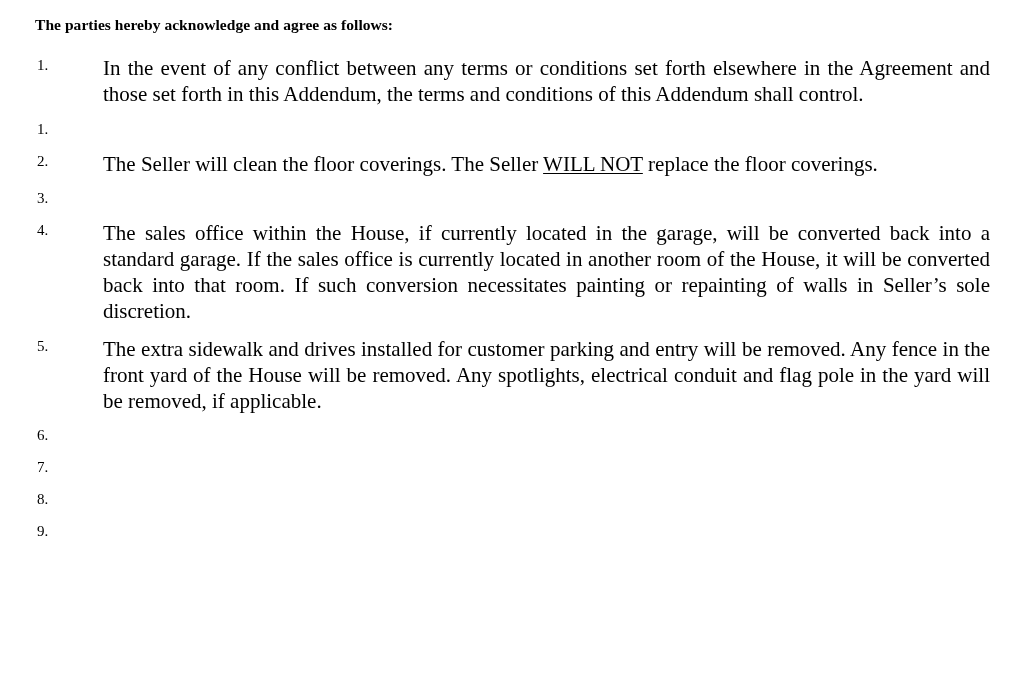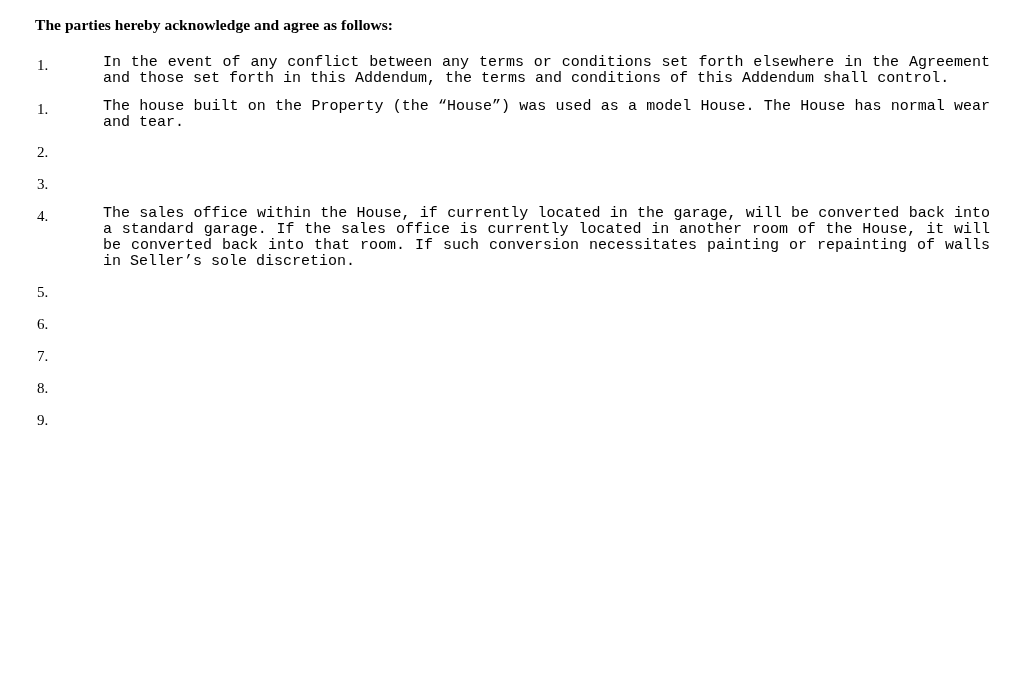--- a/index.html
+++ b/index.html
@@ -46,26 +46,25 @@
     left: 37px;
     top: 0;
     width: 56px;
     font-size: 15px;
     line-height: 20.5px;
     text-align: left;
   }
   .clause-body {
     margin-left: 103px;
     margin-right: 34px;
-    font-size: 15px;
-    line-height: 16px;
+    font-size: 21px;
+    line-height: 26px;
     text-align: justify;
     text-justify: inter-word;
     hyphens: none;
-    font-family: Liberation Mono, monospace;
   }
   .clause-body u {
     text-decoration: underline;
     text-underline-offset: 1.5px;
     text-decoration-thickness: 1px;
   }
 </style>
 </head>
 <body>
 
@@ -73,34 +72,35 @@
 
   <div class="doc-heading">The parties hereby acknowledge and agree as follows:</div>
 
   <div class="clause-list">
       <div class="clause">
         <div class="clause-number">1.</div>
         <div class="clause-body">In the event of any conflict between any terms or conditions set forth elsewhere in the Agreement and those set forth in this Addendum, the terms and conditions of this Addendum shall control.</div>
       </div>
       <div class="clause">
         <div class="clause-number">1.</div>
-        <div class="clause-body">The house built on the Property (the “House”) was used as a model House. The House has normal wear and tear.</div>
       </div>
       <div class="clause">
         <div class="clause-number">2.</div>
+        <div class="clause-body">The Seller will clean the floor coverings. The Seller <u>WILL NOT</u> replace the floor coverings.</div>
       </div>
       <div class="clause">
         <div class="clause-number">3.</div>
       </div>
       <div class="clause">
         <div class="clause-number">4.</div>
         <div class="clause-body">The sales office within the House, if currently located in the garage, will be converted back into a standard garage. If the sales office is currently located in another room of the House, it will be converted back into that room. If such conversion necessitates painting or repainting of walls in Seller’s sole discretion.</div>
       </div>
       <div class="clause">
         <div class="clause-number">5.</div>
+        <div class="clause-body">The extra sidewalk and drives installed for customer parking and entry will be removed. Any fence in the front yard of the House will be removed. Any spotlights, electrical conduit and flag pole in the yard will be removed, if applicable.</div>
       </div>
       <div class="clause">
         <div class="clause-number">6.</div>
       </div>
       <div class="clause">
         <div class="clause-number">7.</div>
       </div>
       <div class="clause">
         <div class="clause-number">8.</div>
       </div>

